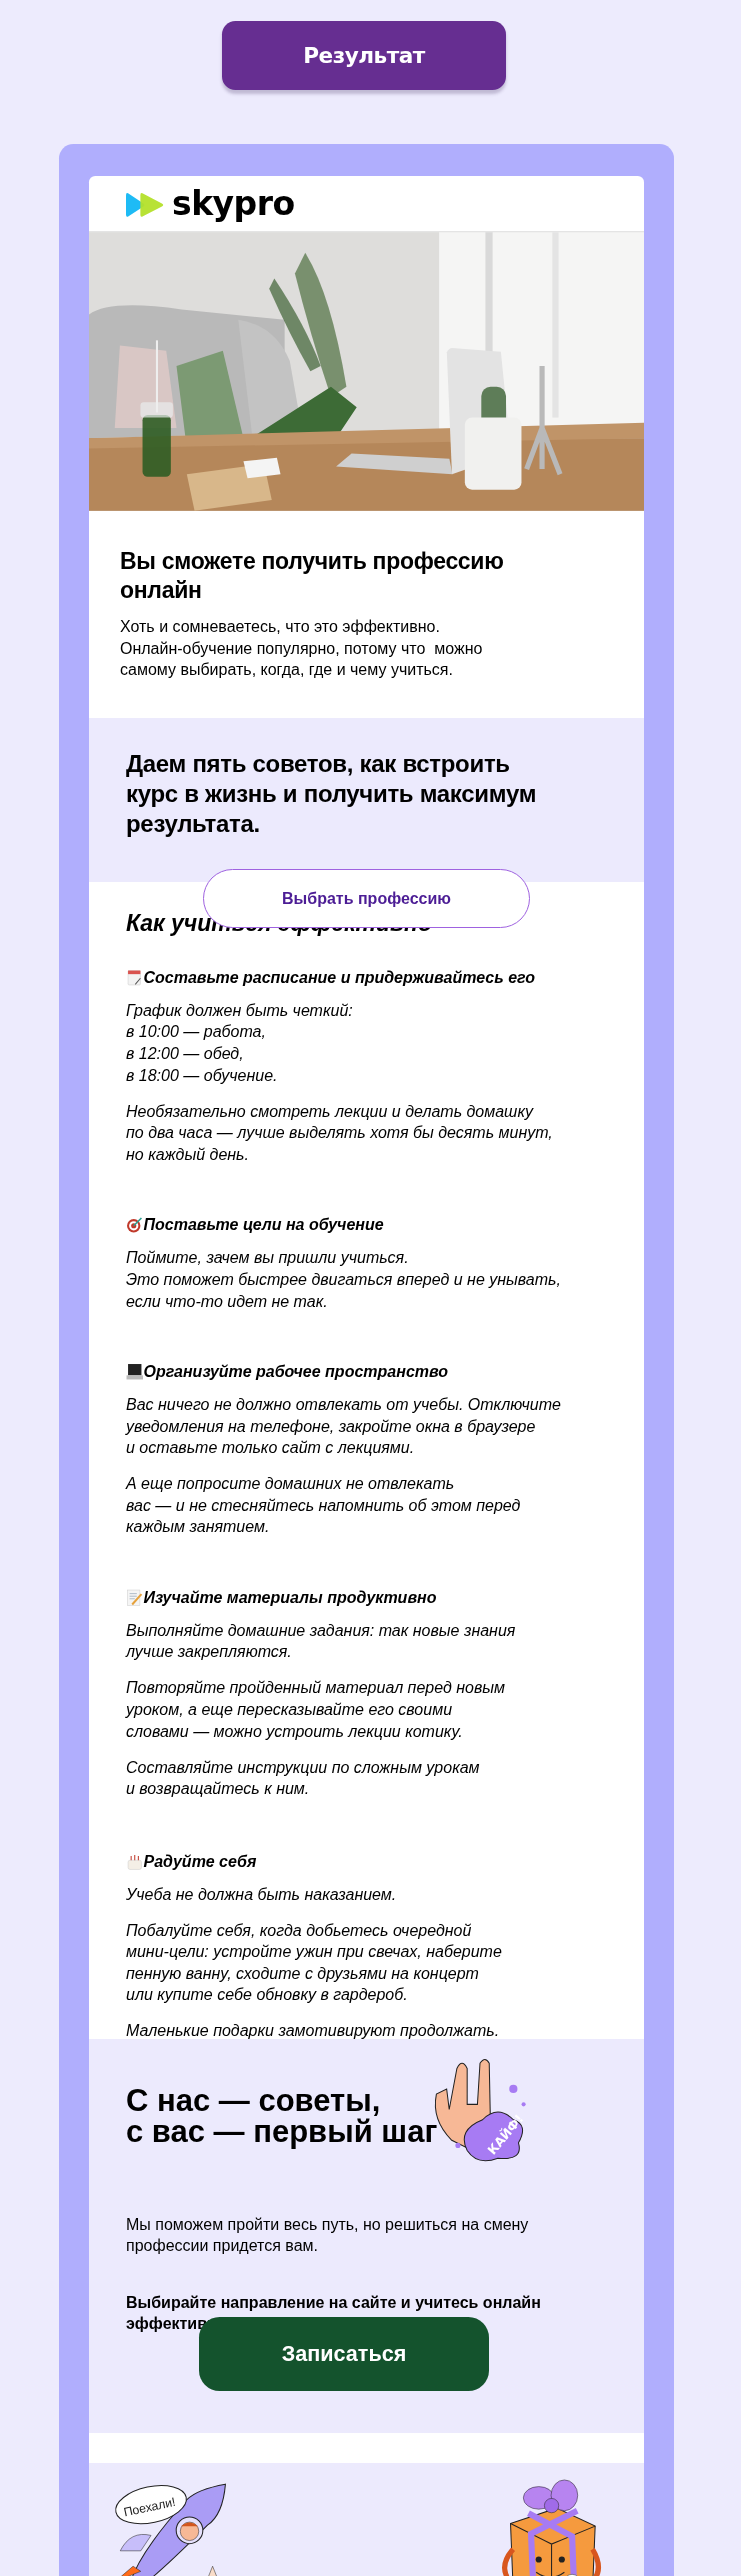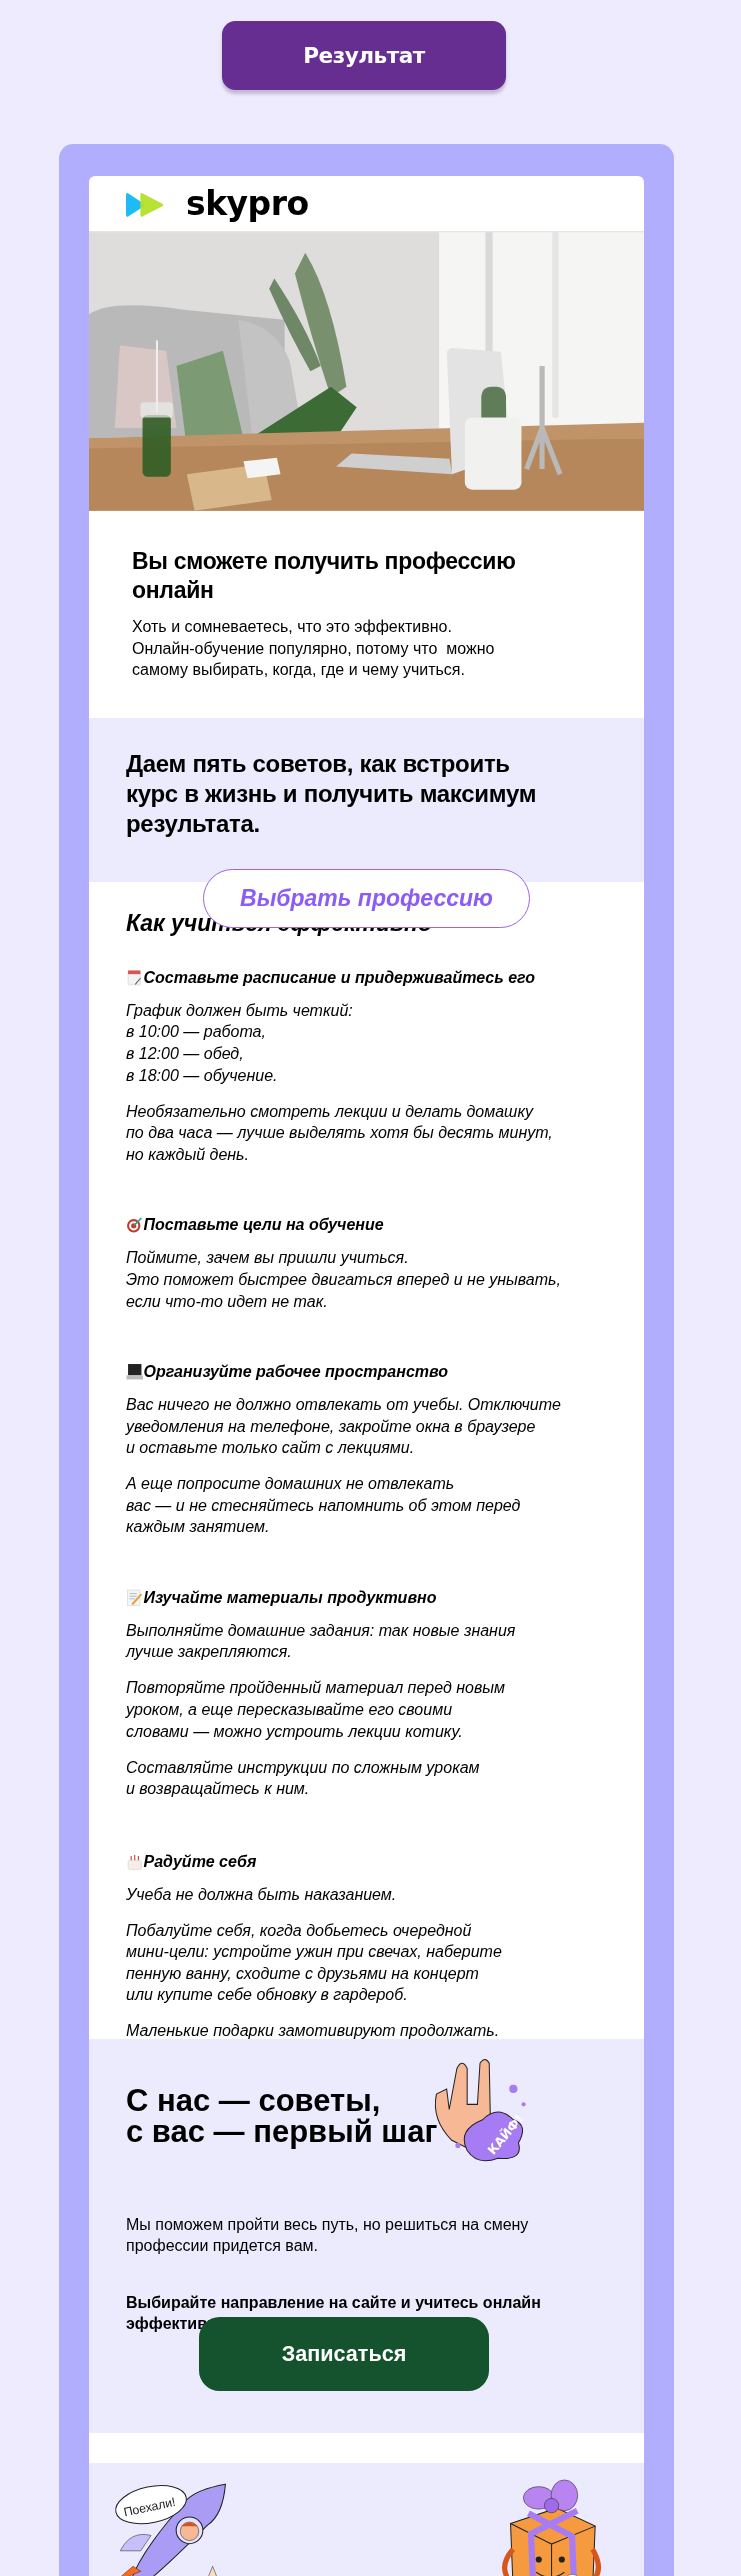--- a/index.html
+++ b/index.html
@@ -22,39 +22,39 @@
   }
   .frame {
     position: absolute; left: 59px; top: 144px; width: 615px; height: 2637px;
     background: #B0AEFD; border-radius: 14.4px;
   }
   .card {
     position: absolute; left: 89px; top: 176px; width: 555px; height: 2581px;
     background: #fff; border-radius: 6.2px; overflow: hidden;
   }
   .header { height: 56px; position: relative; border-bottom: 0.5px solid #e4e4e4; }
-  .logo { position: absolute; left: 37px; top: 14px; display: flex; align-items: center; gap: 21px; }
+  .logo { position: absolute; left: 37px; top: 14px; display: flex; align-items: center; gap: 7px; }
   .logo-mark { width: 39px; height: 28px; position: relative; }
   .logo-word { font-family: "DejaVu Sans", sans-serif; font-size: 33px; font-weight: bold; letter-spacing: -0.5px; line-height: 1; margin-top: -3.1px; }
 
   .photo { height: 279px; position: relative; overflow: hidden;
     background: linear-gradient(180deg, #e9e9e8 0%, #d7d7d6 45%, #c8c6c2 65%, #b98a5c 72%, #a87b4f 100%); }
 
-  .intro { padding: 36px 37px 0 43px; height: 207px; }
+  .intro { padding: 36px 37px 0 31px; height: 207px; }
   h1, h2 { font-weight: bold; }
   .h-big { font-size: 23px; line-height: 29px; letter-spacing: -0.3px; }
   .txt { font-size: 16px; line-height: 21.6px; }
   .lav { background: #ECEAFD; }
 
   .tips-head { padding: 31px 37px 8px; height: 164px; position: relative; }
   .outline-btn {
     position: absolute; left: 114px; top: 151px; width: 327px; height: 59px;
     border: 1px solid #9F62E0; border-radius: 31px; background: #fff;
-    color: #8b5cf6; font-size: 23px; font-weight: bold;
-    display: flex; align-items: center; justify-content: center; cursor: pointer; font-style: italic;
+    color: #4c1d95; font-size: 16px; font-weight: bold;
+    display: flex; align-items: center; justify-content: center; cursor: pointer;
   }
 
   .how { padding: 27px 37px 0; height: 1157px; font-style: italic; }
   .how h2 { font-size: 23px; line-height: 29px; margin-bottom: 29px; }
   .tip { margin-bottom: 30px; }
   .tip-title { font-size: 16px; font-weight: bold; line-height: 21.6px; display: flex; align-items: center; gap: 0; margin-bottom: 11.3px; }
   .tip-emoji { width: 17.5px; height: 17.5px; display: inline-block; position: relative; flex: none; }
   .tip p { font-size: 16px; line-height: 21.6px; margin-bottom: 14.4px; }
 
   .step { height: 394px; padding: 20.6px 37px 0; position: relative; }

